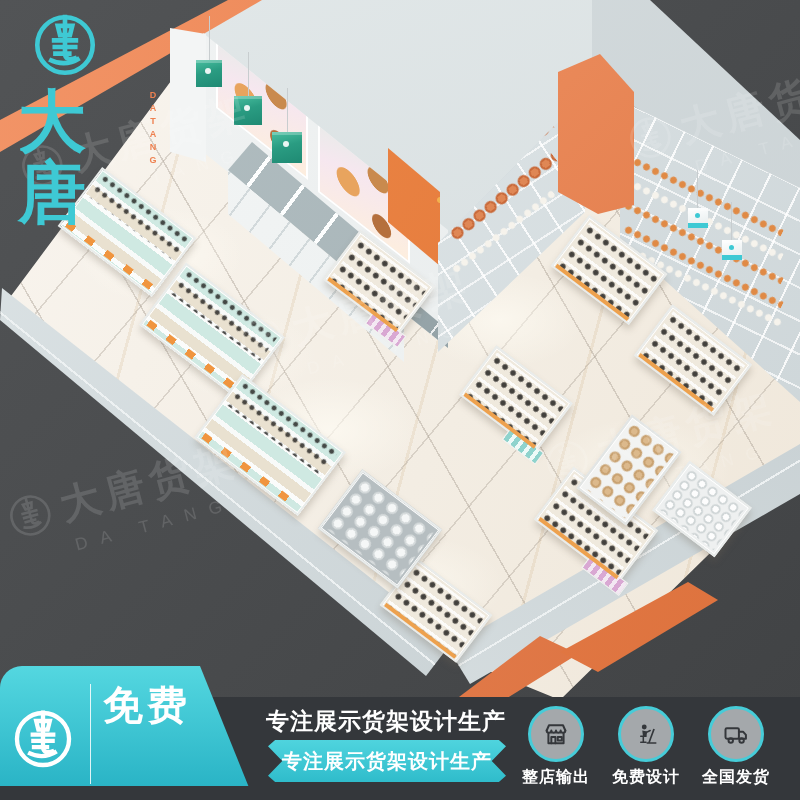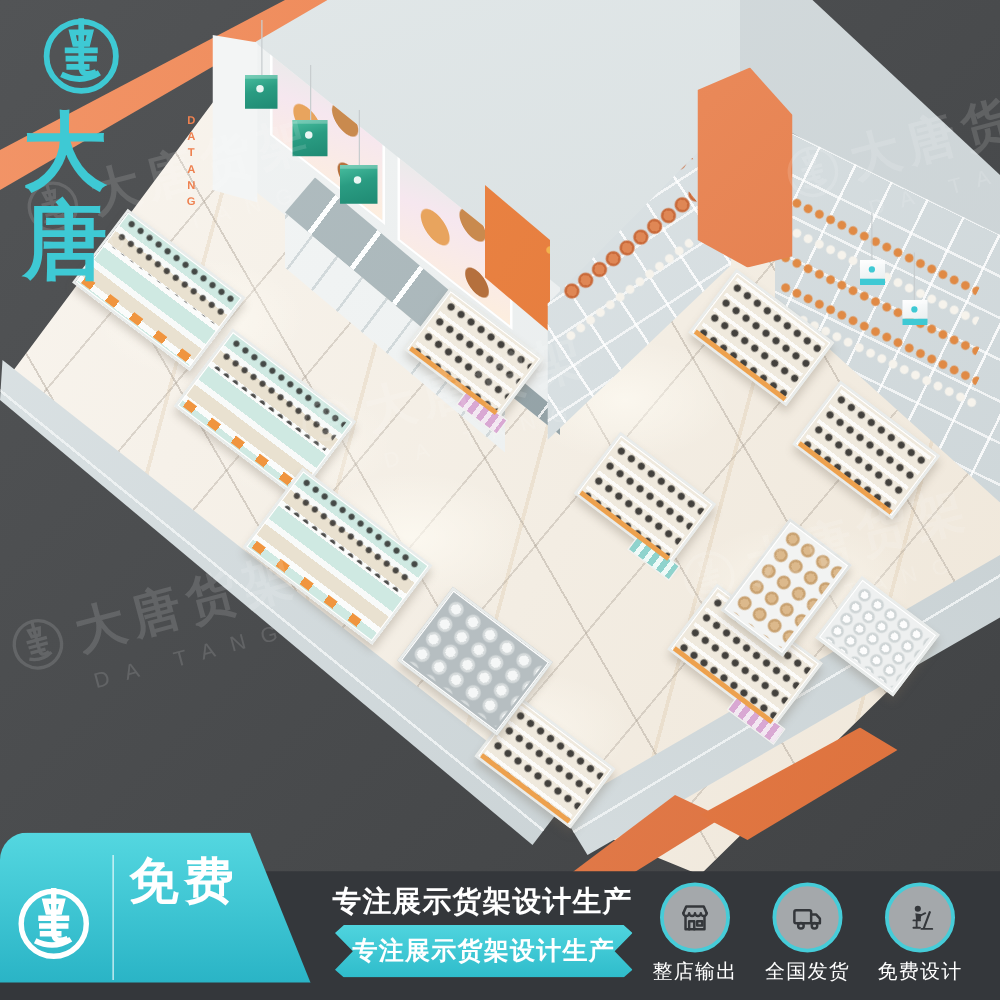--- a/index.html
+++ b/index.html
@@ -173,21 +173,21 @@
   .tagline{left:258px;top:706px;width:256px;text-align:center;color:#fff;
     font-size:23px;font-weight:bold;letter-spacing:1px;}
   .ribbon{left:268px;top:740px;width:238px;height:42px;line-height:42px;text-align:center;
     color:#fff;font-size:20px;font-weight:bold;letter-spacing:1px;
     background:linear-gradient(180deg,#4fd4de,#2fbccb);
     clip-path:polygon(3% 0,97% 0,100% 15%,94% 50%,100% 85%,97% 100%,3% 100%,0 85%,6% 50%,0 15%);}
   .features{left:521px;top:706px;display:flex;gap:20px;}
   .feature{display:flex;flex-direction:column;align-items:center;width:70px;}
   .fcircle{width:56px;height:56px;border-radius:50%;background:var(--circle-gray);
     border:3px solid #46ccd8;display:flex;align-items:center;justify-content:center;}
-  .flabel{margin-top:5px;color:#fff;font-size:16px;font-weight:400;letter-spacing:1px;white-space:nowrap;}
+  .flabel{margin-top:5px;color:#fff;font-size:16px;font-weight:700;letter-spacing:1px;white-space:nowrap;}
   .icn{stroke:#34373b;fill:none;stroke-width:1.7;stroke-linecap:round;stroke-linejoin:round;}
 </style>
 </head>
 <body>
 
 <div class="stage">
 
   <div class="full band1"></div>
   <div class="full band2"></div>
   <div class="full stripe"></div>
@@ -380,39 +380,39 @@
           <path d="M4 9 a2 2 0 0 0 4 0 a2 2 0 0 0 4 0 a2 2 0 0 0 4 0 a2 2 0 0 0 4 0"></path>
           <path d="M5.5 11.5 V20 H18.5 V11.5"></path>
           <path d="M8 20 V14.5 H11.5 V20"></path>
           <rect x="13.5" y="14.5" width="3.5" height="3"></rect>
         </svg>
       </div>
       <span class="flabel">整店输出</span>
     </div>
     <div class="feature">
       <div class="fcircle">
-        <svg class="icn" width="28" height="28" viewBox="0 0 24 24">
-          <rect x="3" y="7" width="11.5" height="9" rx="1.2"></rect>
-          <path d="M14.5 10 H18 L20.5 12.8 V16 H14.5"></path>
-          <circle cx="7.5" cy="17.6" r="1.9"></circle>
-          <circle cx="16.8" cy="17.6" r="1.9"></circle>
-        </svg>
-      </div>
-      <span class="flabel">全国发货</span>
-    </div>
-    <div class="feature">
-      <div class="fcircle">
         <svg width="28" height="28" viewBox="0 0 24 24">
           <g fill="#34373b" stroke="#34373b" stroke-width="1.3" stroke-linecap="round">
             <circle cx="10.5" cy="6" r="2.1" stroke="none"></circle>
             <path d="M8.8 9 L13 9.8 L12.4 14 H9.4 Z" stroke="none"></path>
             <path d="M12 10.8 L15.6 9" fill="none"></path>
             <path d="M7.5 14 H12 M9.7 14 V19 M7.5 19 H12" fill="none"></path>
             <path d="M13.8 19.5 L18.2 7.5 L19.6 8 L15.2 19.8 Z" stroke="none"></path>
             <path d="M13 19.8 H20.4" fill="none"></path>
           </g>
         </svg>
       </div>
       <span class="flabel">免费设计</span>
     </div>
+    <div class="feature">
+      <div class="fcircle">
+        <svg class="icn" width="28" height="28" viewBox="0 0 24 24">
+          <rect x="3" y="7" width="11.5" height="9" rx="1.2"></rect>
+          <path d="M14.5 10 H18 L20.5 12.8 V16 H14.5"></path>
+          <circle cx="7.5" cy="17.6" r="1.9"></circle>
+          <circle cx="16.8" cy="17.6" r="1.9"></circle>
+        </svg>
+      </div>
+      <span class="flabel">全国发货</span>
+    </div>
   </div>
 
 </div>
 
 </body></html>

